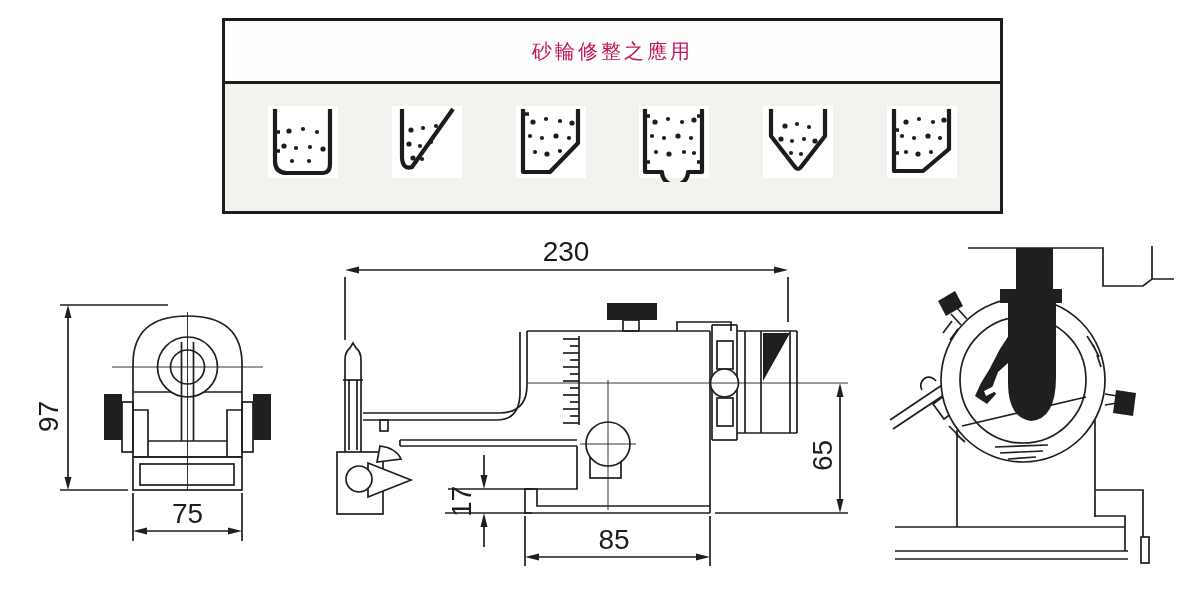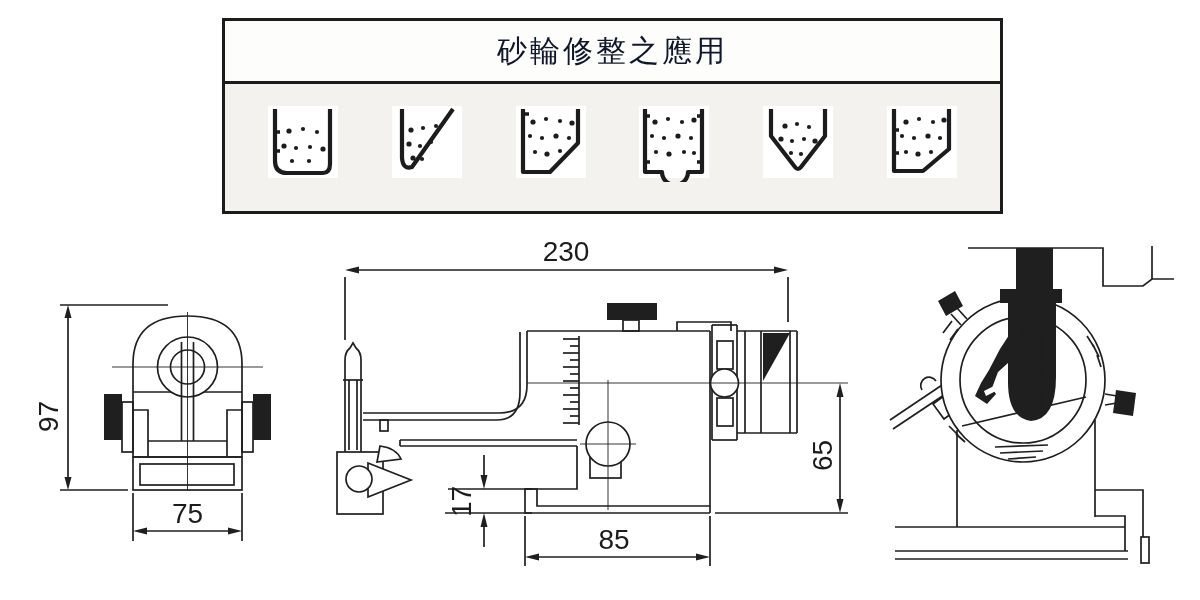--- a/index.html
+++ b/index.html
@@ -2,21 +2,21 @@
 <html><head>
 <meta charset="utf-8">
 <style>
   html,body{margin:0;padding:0;background:#ffffff;}
   .canvas{position:relative;width:1200px;height:600px;background:#fff;overflow:hidden;
           font-family:"Liberation Sans","DejaVu Sans",sans-serif;}
   .app-box{position:absolute;left:222px;top:18px;width:781px;height:196px;
            border:3px solid #1c1c1c;box-sizing:border-box;background:#f3f2ef;}
   .app-title-row{height:60px;border-bottom:3px solid #1c1c1c;background:#fdfdfc;
                  display:flex;align-items:center;justify-content:center;}
-  .app-title{font-size:30px;color:#0f172a;letter-spacing:3px;}
+  .app-title{font-size:20px;color:#be185d;letter-spacing:3px;}
   .app-shapes{display:flex;justify-content:space-between;padding:22px 40px 0 40px;}
   .profile-icon{width:76px;height:76px;display:block;}
   svg.drawing{position:absolute;left:0;top:230px;width:1200px;height:370px;}
   svg.drawing line, svg.drawing path, svg.drawing rect, svg.drawing circle{
       stroke:#1f1f1f;stroke-width:1.7;fill:none;}
   svg.drawing .thin{stroke-width:0.9;}
   svg.drawing .blk{fill:#1f1f1f;stroke:none;}
   svg.drawing .wht{fill:#ffffff;}
   svg.drawing .whtfill{fill:#ffffff;stroke:#1f1f1f;}
   svg.drawing text{fill:#1c1c1c;font-size:28px;stroke:none;font-family:"Liberation Sans","DejaVu Sans",sans-serif;}

